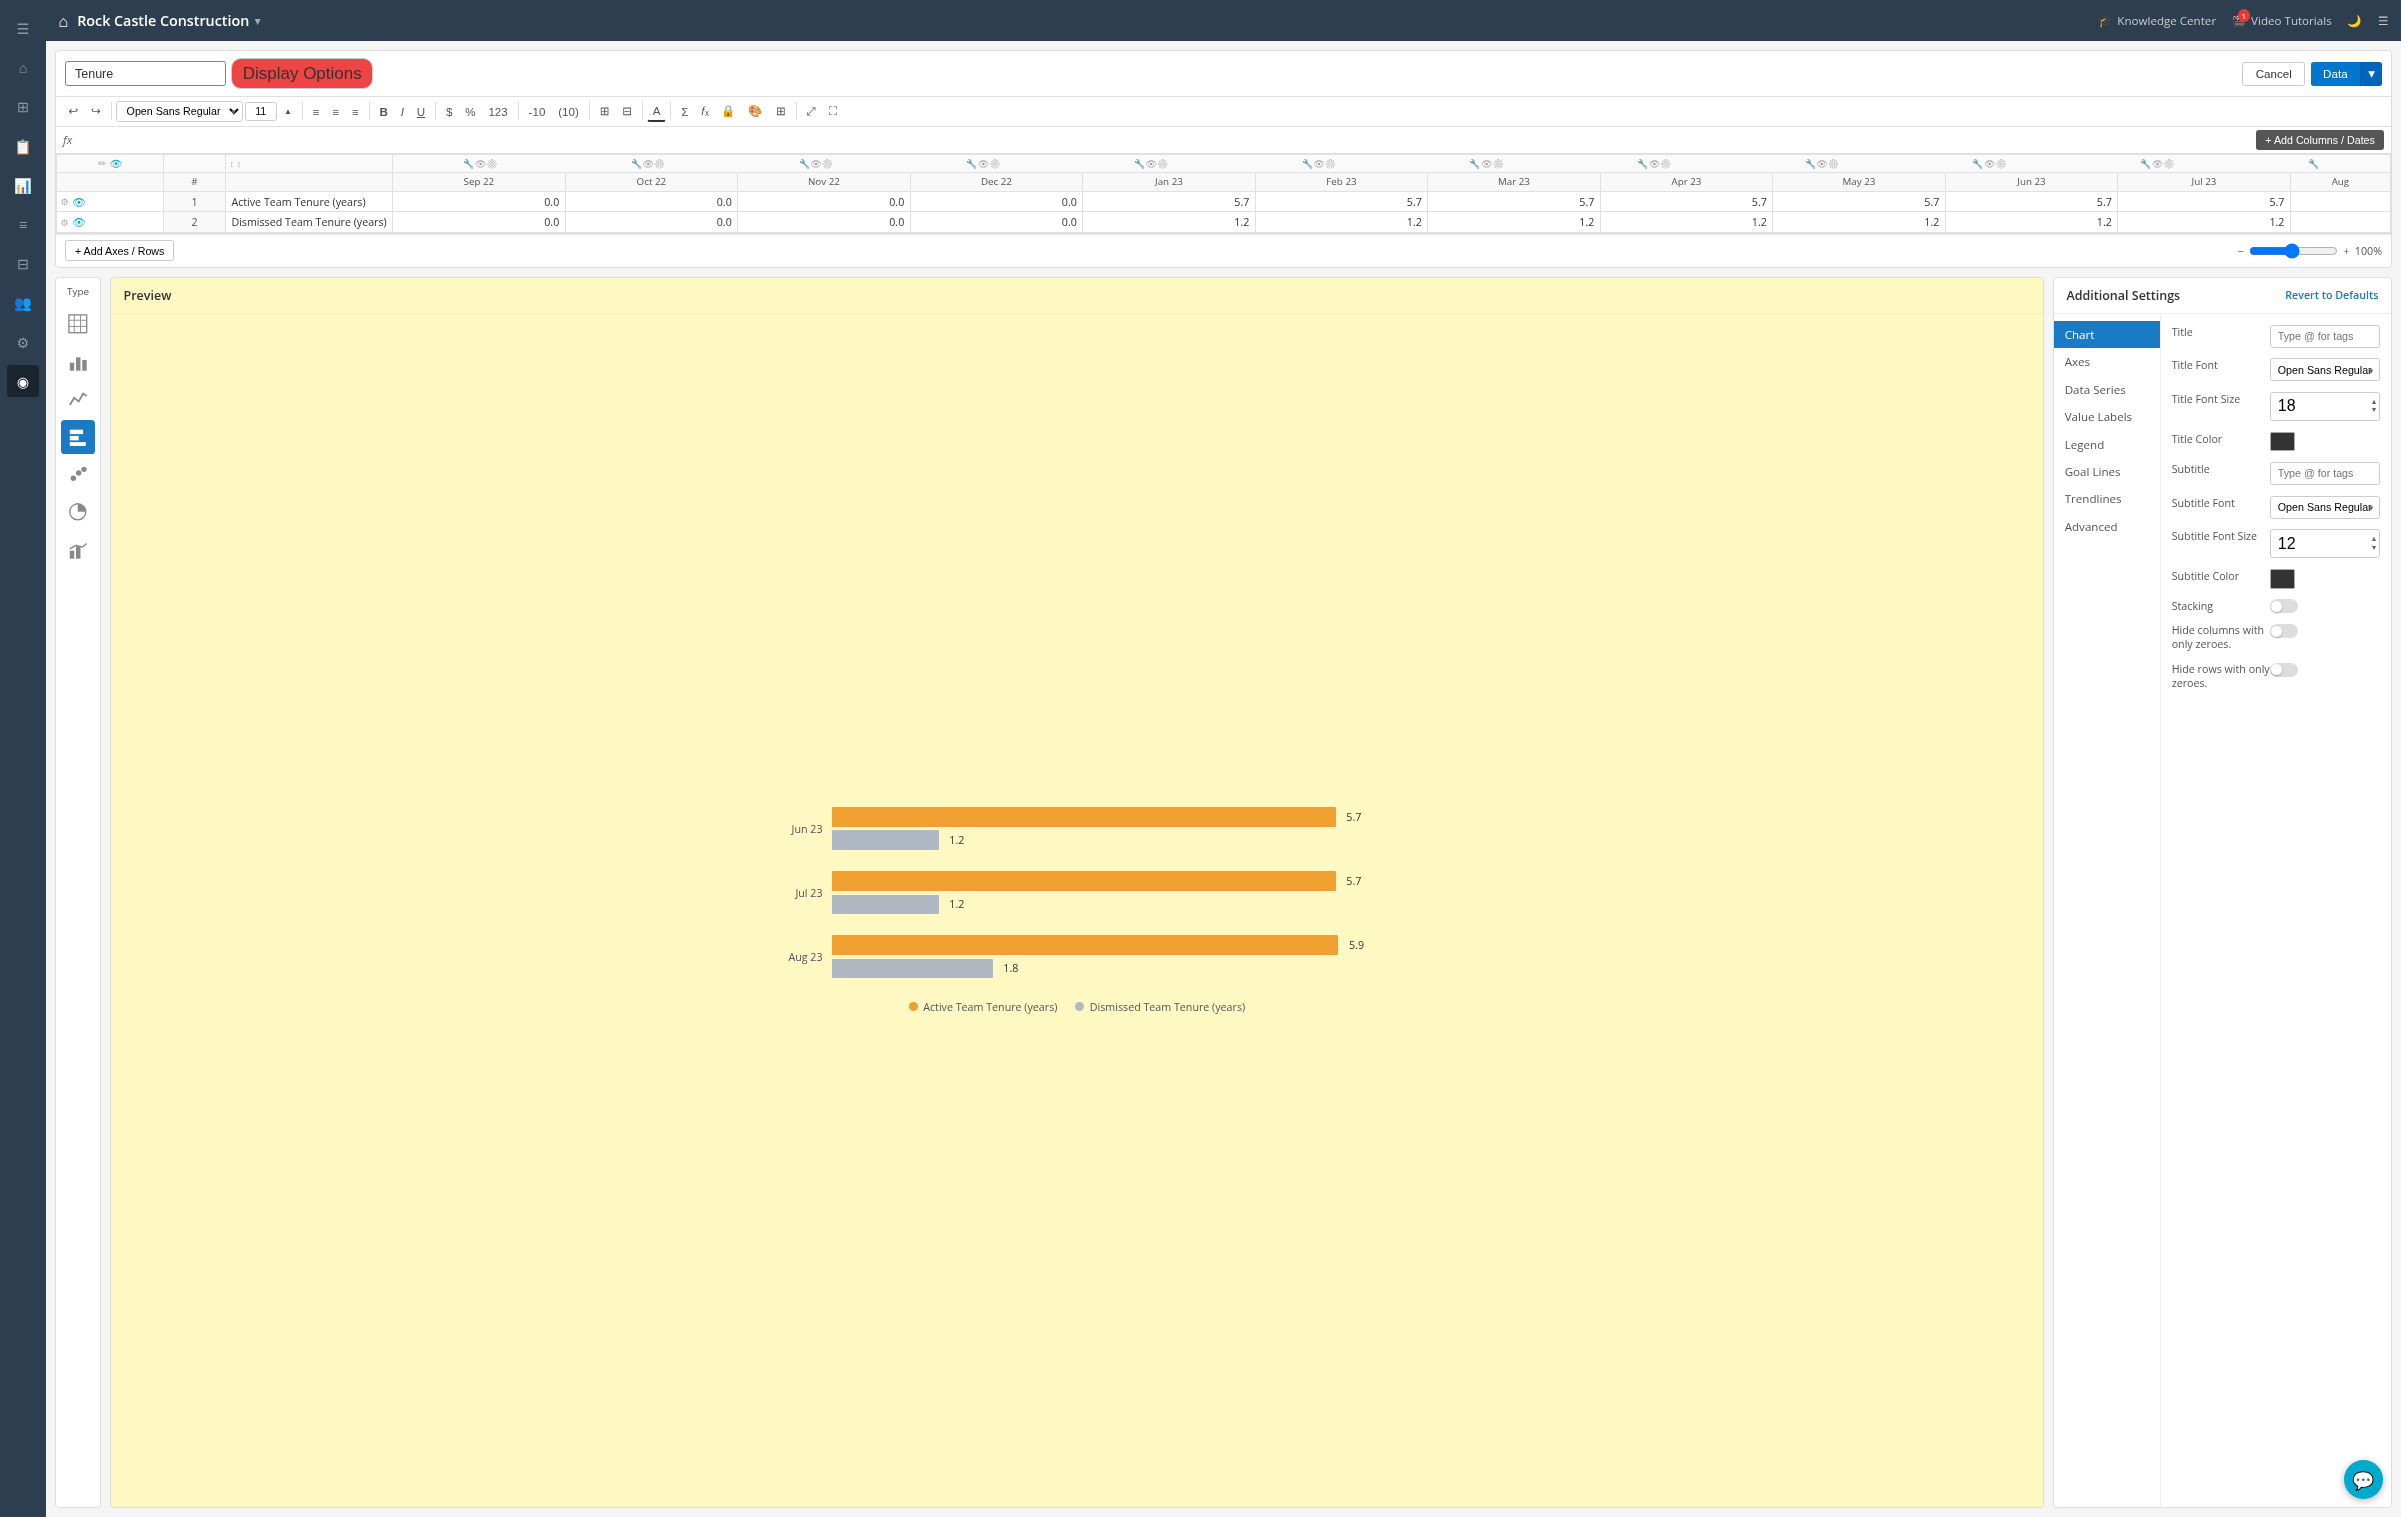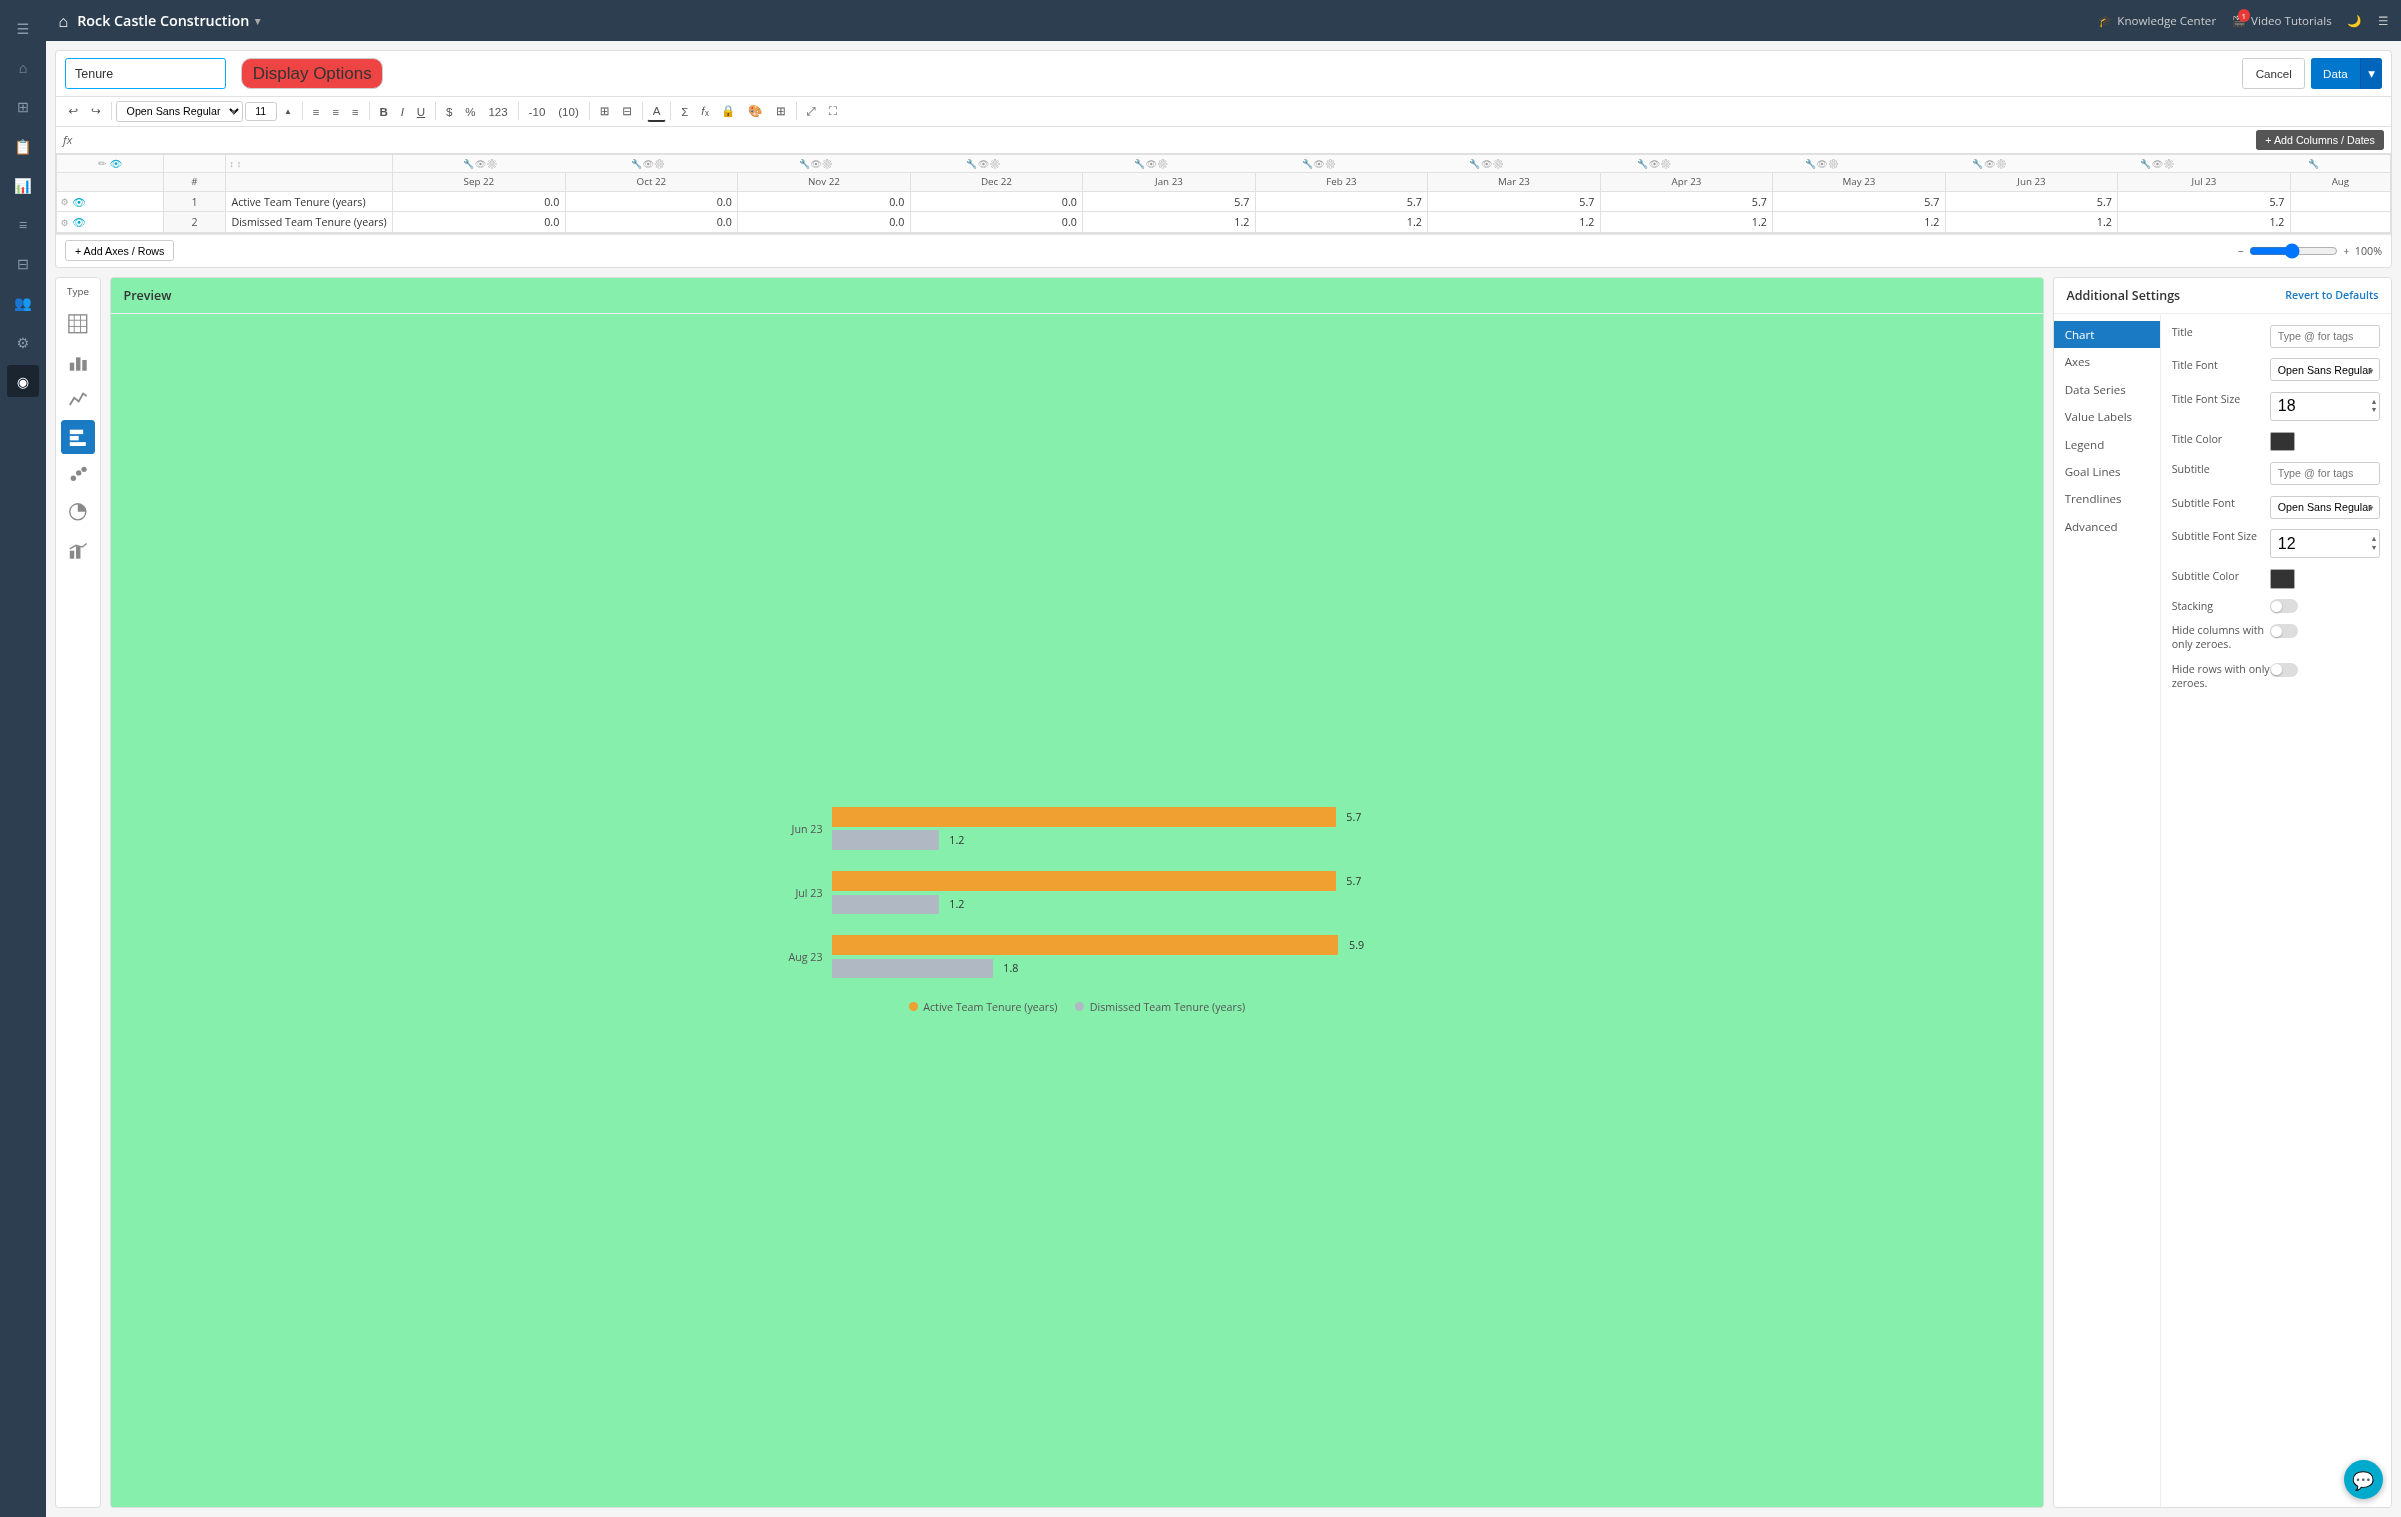--- a/index.html
+++ b/index.html
@@ -69,23 +69,24 @@
       background: #fff;
       border: 0.9px solid #ddd;
       border-radius: 3.6px;
       margin-bottom: 9px;
       flex-shrink: 0;
     }
     
     
     .report-header {
       display: flex;
+      align-items: center;
       padding: 7.1px 9px;
       border-bottom: 0.9px solid #e0e0e0;
-      gap: 15px;
+      gap: 5px;
     }
     .report-title-input {
       border: 0.9px solid #00aaff;
       border-radius: 2.7px;
       padding: 4.5px 9px;
       font-size: 12.5px;
       color: #333;
       width: 161px;
       outline: none;
     }
@@ -281,21 +282,21 @@
       margin: 1.8px 0;
       cursor: pointer;
       color: #555;
       font-size: 16px;
     }
     .chart-type-icon.active { background: #1a7bc4; color: #fff; }
     
     
     .preview-panel {
       flex: 1;
-      background: #86efac;
+      background: #fef9c3;
       border: 0.9px solid #ddd;
       border-radius: 3.6px;
       display: flex;
       flex-direction: column;
       overflow: hidden;
     }
     .preview-header {
       padding: 9px 12.5px;
       border-bottom: 0.9px solid #eee;
       font-size: 12.5px;

